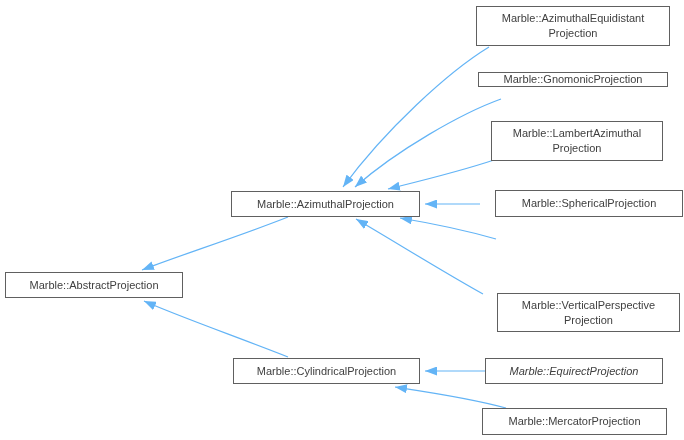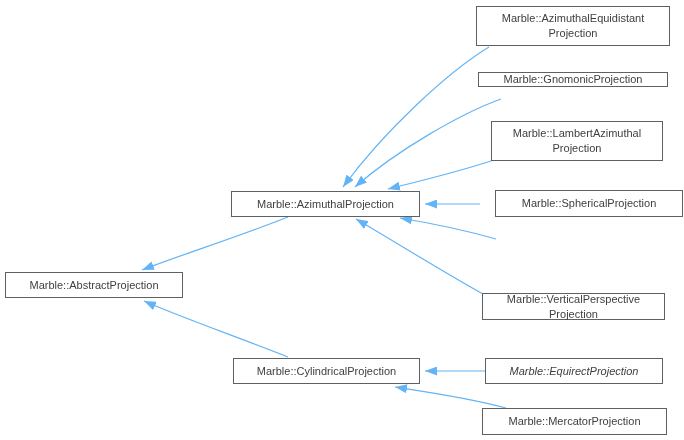--- a/index.html
+++ b/index.html
@@ -92,21 +92,21 @@
   <div class="node" style="left:491px; top:121px; width:172px; height:40px;">
     <span>Marble::LambertAzimuthal
 Projection</span>
   </div>
 
   <div class="node" style="left:495px; top:190px; width:188px; height:27px;">
     <span>Marble::SphericalProjection</span>
   </div>
 
 
-  <div class="node" style="left:482px; top:293px; width:183px; height:27px;">
+  <div class="node" style="left:497px; top:293px; width:183px; height:39px;">
     <span>Marble::VerticalPerspective
 Projection</span>
   </div>
 
   <div class="node" style="left:485px; top:358px; width:178px; height:26px;font-style:italic;">
     <span>Marble::EquirectProjection</span>
   </div>
 
   <div class="node" style="left:482px; top:408px; width:185px; height:27px;">
     <span>Marble::MercatorProjection</span>

